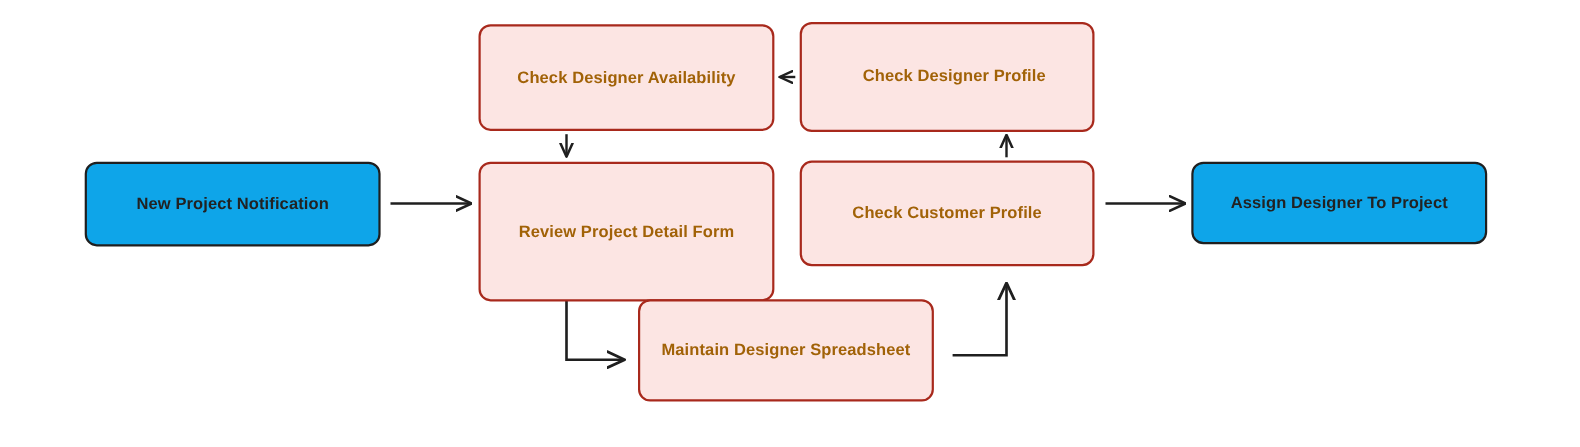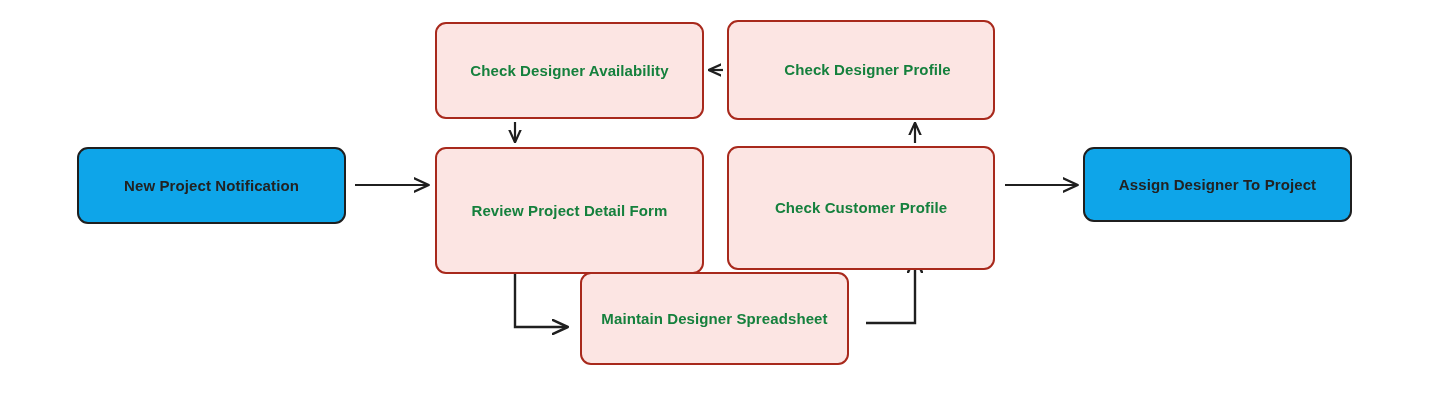--- a/index.html
+++ b/index.html
@@ -25,21 +25,21 @@
     border-radius: 11px;
     font-size: 15px;
     font-weight: bold;
     letter-spacing: 0.1px;
     line-height: 1.2;
     padding: 4px 10px;
   }
   .node.process {
     background: #fce5e3;
     border: 2px solid #a8291c;
-    color: #15803d;
+    color: #a16207;
   }
   .node.terminal {
     background: #0ea5e9;
     border: 2px solid #1f1f1f;
     color: #222222;
   }
   .edge-layer {
     position: absolute;
     left: 0;
     top: 0;
@@ -87,21 +87,21 @@
   </div>
 
   <div class="node process" style="left:727px; top:20px; width:268px; height:100px;padding-left:23px;">
     <span>Check Designer Profile</span>
   </div>
 
   <div class="node process" style="left:435px; top:147px; width:269px; height:127px;">
     <span>Review Project Detail Form</span>
   </div>
 
-  <div class="node process" style="left:727px; top:146px; width:268px; height:124px;">
+  <div class="node process" style="left:727px; top:146px; width:268px; height:96px;">
     <span>Check Customer Profile</span>
   </div>
 
   <div class="node process" style="left:580px; top:272px; width:269px; height:93px;">
     <span>Maintain Designer Spreadsheet</span>
   </div>
 
   <div class="node terminal" style="left:1083px; top:147px; width:269px; height:75px;">
     <span>Assign Designer To Project</span>
   </div>

